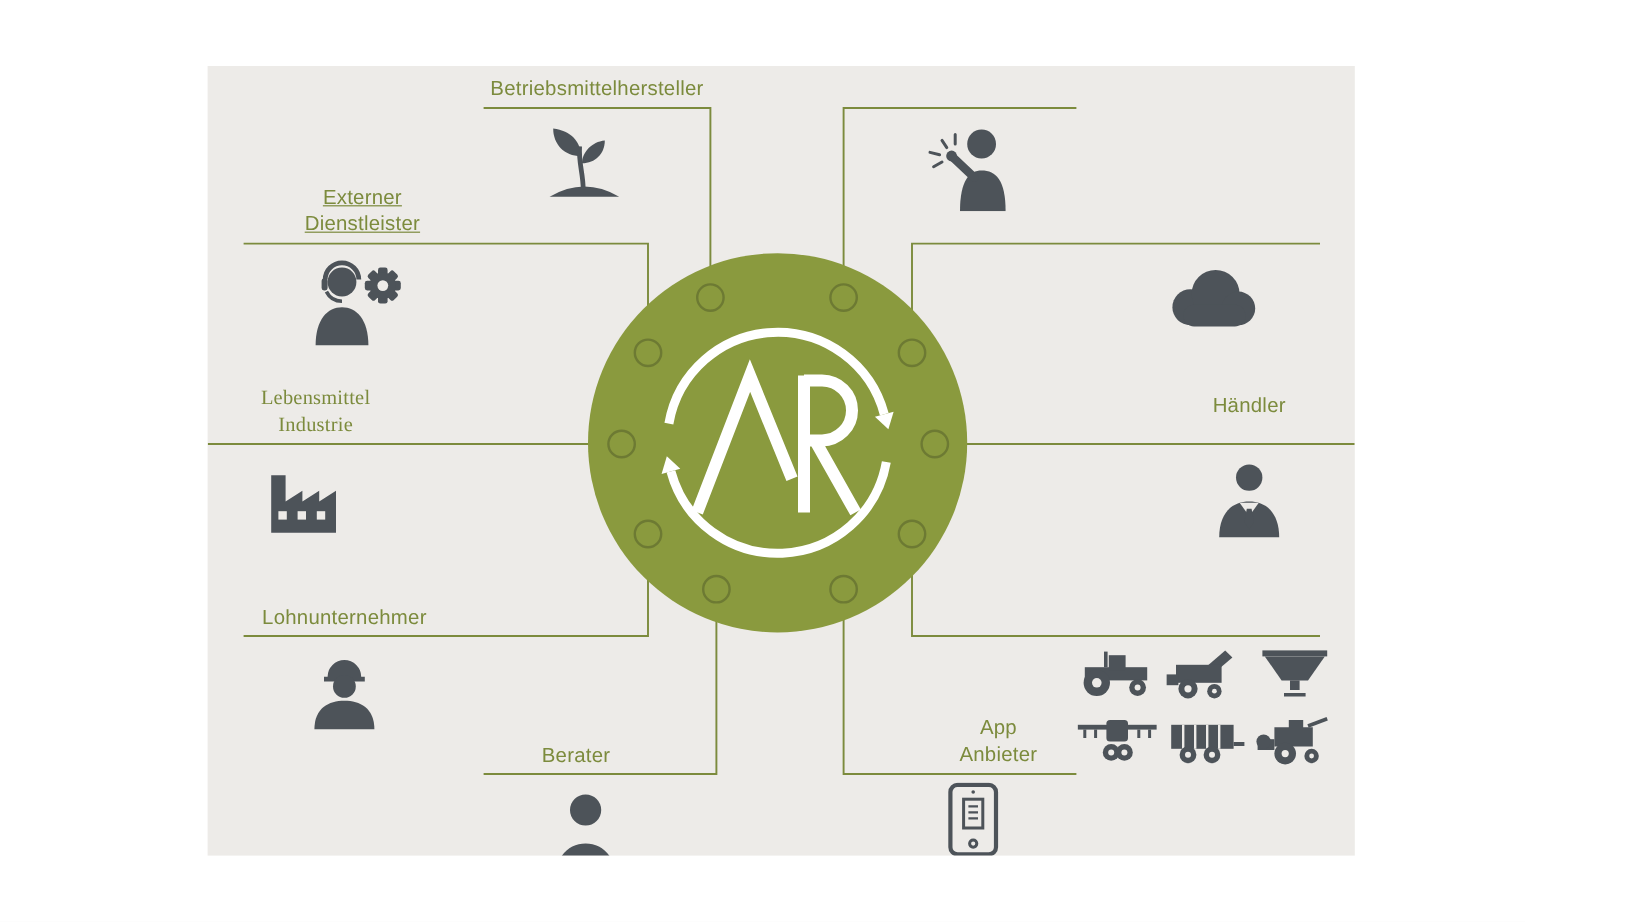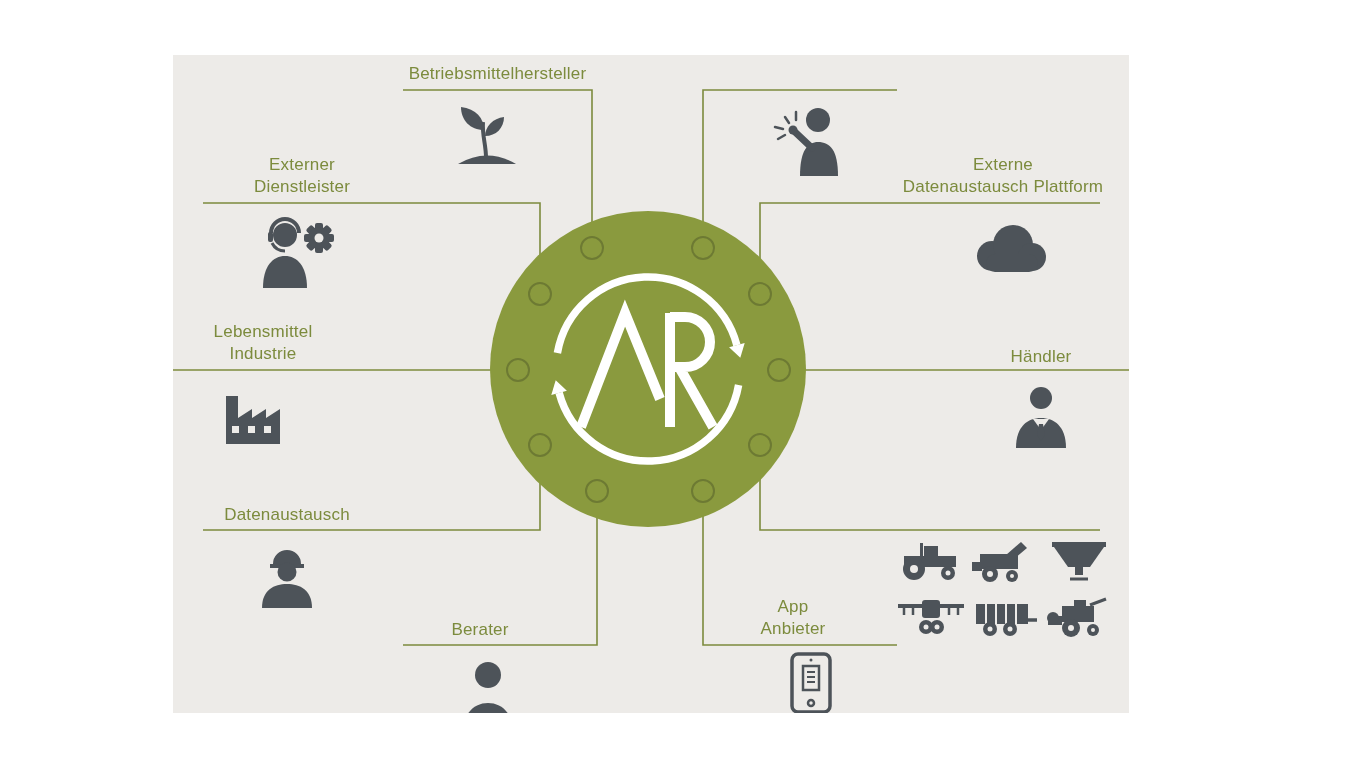--- a/index.html
+++ b/index.html
@@ -69,30 +69,28 @@
         <circle cx="345" cy="315" r="11"></circle>
         <circle cx="606" cy="315" r="11"></circle>
         <circle cx="367" cy="390" r="11"></circle>
         <circle cx="587" cy="390" r="11"></circle>
         <circle cx="424" cy="436" r="11"></circle>
         <circle cx="530" cy="436" r="11"></circle>
       </g>
     </svg>
 
     <div class="label" style="left:230px;top:8px;width:189px;">Betriebsmittelhersteller</div>
-    <div class="label" style="left:29px;top:99px;width:200px;">Externer
+    <div class="label" style="left:29px;top:99px;width:200px;text-decoration:underline;">Externer
 Dienstleister</div>
-    <div class="label" style="left:665px;top:99px;width:330px;">Externe
-Datenaustausch Plattform</div>
-    <div class="label" style="left:0px;top:266px;width:180px;">Lebensmittel
+    <div class="label" style="left:0px;top:266px;width:180px;font-family:Liberation Serif, serif;">Lebensmittel
 Industrie</div>
-    <div class="label" style="left:778px;top:291px;width:180px;">Händler</div>
-    <div class="label" style="left:14px;top:449px;width:200px;">Datenaustausch</div>
+    <div class="label" style="left:778px;top:272px;width:180px;">Händler</div>
+    <div class="label" style="left:14px;top:449px;width:200px;">Lohnunternehmer</div>
     <div class="label" style="left:227px;top:564px;width:160px;">Berater</div>
-    <div class="label" style="left:540px;top:541px;width:160px;text-align:center;">App
+    <div class="label" style="left:579px;top:541px;width:160px;text-align:center;">App
 Anbieter</div>
 
     <div class="icon" style="left:279px;top:45px;width:70px;height:70px;">
       <svg viewBox="0 0 70 70">
         <path d="M6 64 Q35 47 64 64 Z" fill="currentColor"></path>
         <path d="M34 58 C34 44 30 36 31 22" stroke="currentColor" stroke-width="4" fill="none"></path>
         <path d="M32 30 C18 30 9 20 9 7 C24 9 32 18 32 30 Z" fill="currentColor"></path>
         <path d="M33 36 C44 36 52 28 52 17 C41 18 33 27 33 36 Z" fill="currentColor"></path>
       </svg>
     </div>

